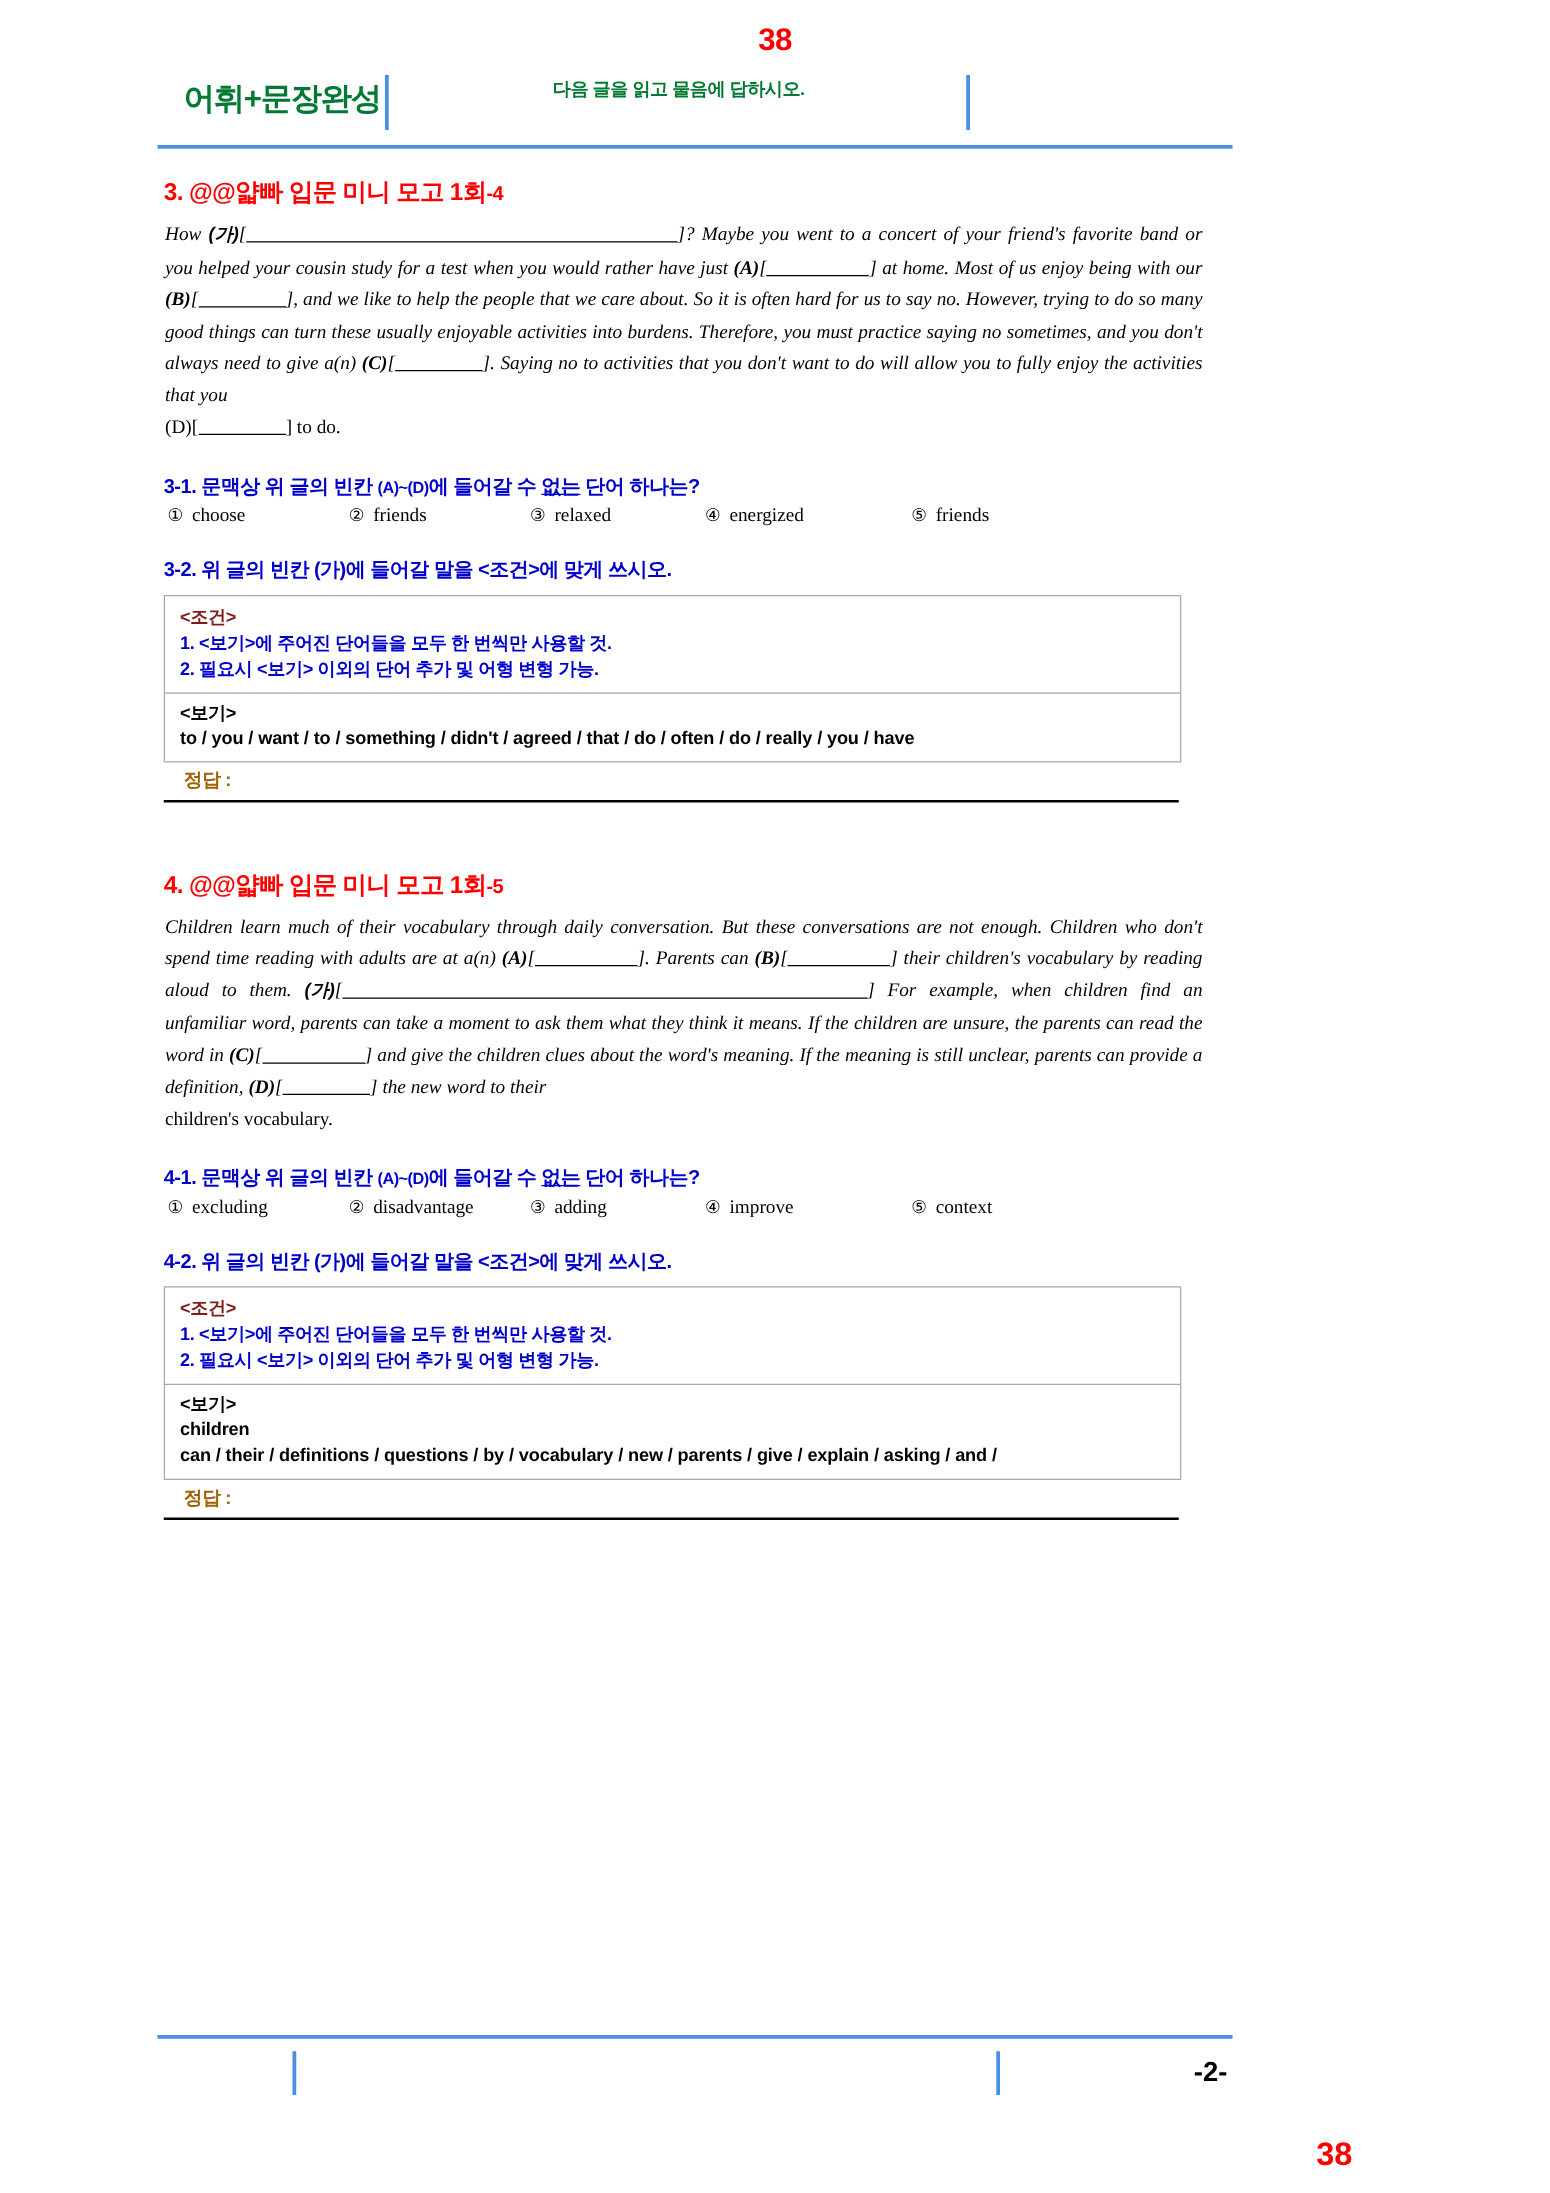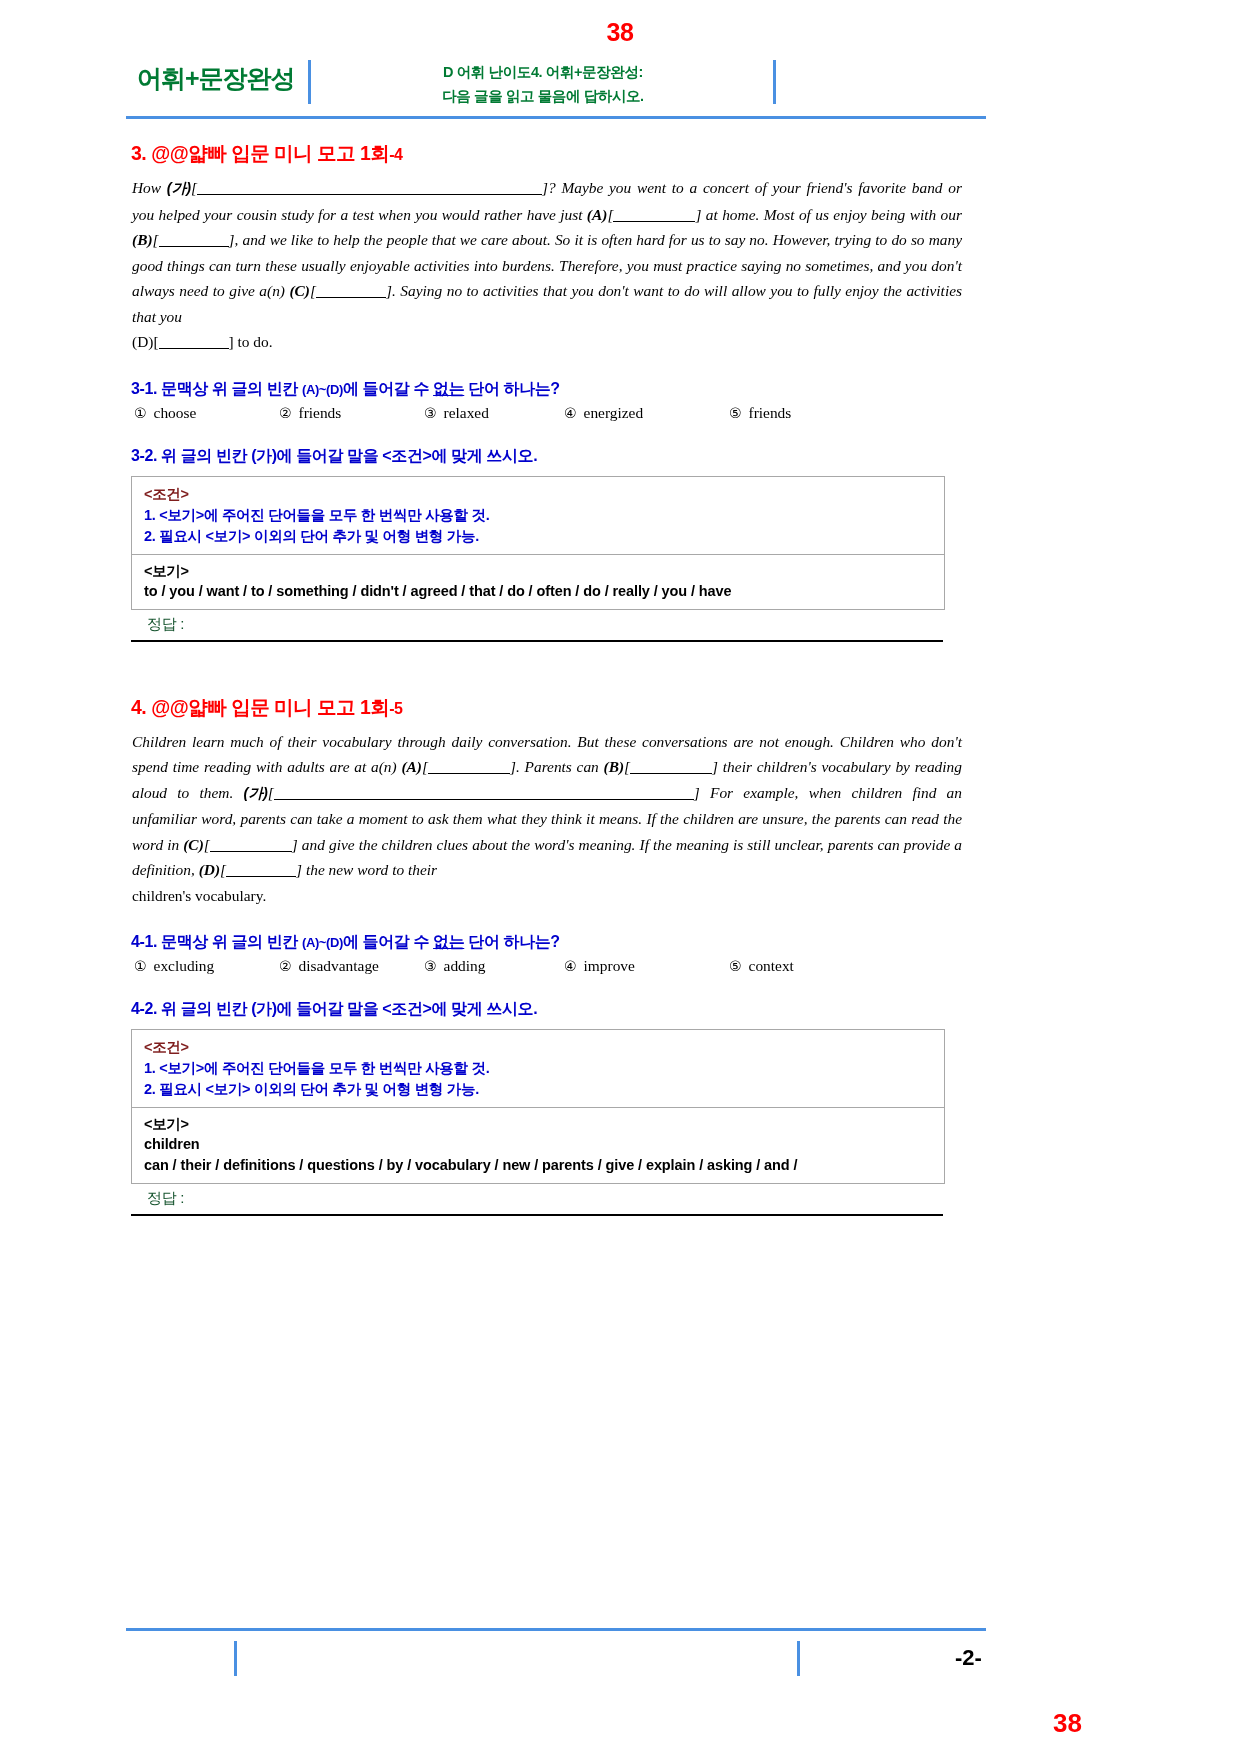--- a/index.html
+++ b/index.html
@@ -37,21 +37,21 @@
     width: 974px;
     text-align: center;
     color: #ff0000;
     font-family: "Liberation Sans", "DejaVu Sans", sans-serif;
     font-weight: bold;
     font-size: 25px;
     letter-spacing: -0.5px;
   }
   .hdr-left-label {
     position: absolute;
-    left: 4px;
+    left: 14px;
     top: 44px;
     color: #007a33;
     font-family: "Liberation Sans", "DejaVu Sans", sans-serif;
     font-weight: bold;
     font-size: 25px;
     letter-spacing: -1px;
     white-space: nowrap;
   }
   .hdr-divider-left {
     position: absolute;
@@ -235,23 +235,23 @@
     padding-right: 8px;
   }
   .answer-row {
     margin: 0 0 0 5px;
     width: 812px;
     border-bottom: 2.6px solid #000;
     padding: 5px 0 6px 16px;
     box-sizing: border-box;
   }
   .answer-label {
-    color: #14532d;
-    font-family: "Liberation Sans", "DejaVu Sans", sans-serif;
-    font-weight: normal;
+    color: #a16207;
+    font-family: "Liberation Sans", "DejaVu Sans", sans-serif;
+    font-weight: bold;
     font-size: 15px;
     letter-spacing: -0.3px;
   }
 
   .block-gap { height: 52px; }
 
   
   .footer-rule {
     position: absolute;
     left: 126px;
@@ -299,21 +299,20 @@
 </head>
 <body>
 
 <div class="page">
 
   <div class="header-zone">
     <div class="hdr-topnum">38</div>
     <div class="hdr-left-label">어휘+문장완성</div>
     <div class="hdr-divider-left"></div>
     <div class="hdr-center">
-      <div>D 어휘 난이도4. 어휘+문장완성:</div>
       <div>다음 글을 읽고 물음에 답하시오.</div>
     </div>
     <div class="hdr-divider-right"></div>
   </div>
   <div class="hdr-rule"></div>
 
   <div class="content">
 
     <div>
       <div class="q-title"><span>3. @@얇빠 입문 미니 모고 1회</span><span class="suffix">-4</span></div>

